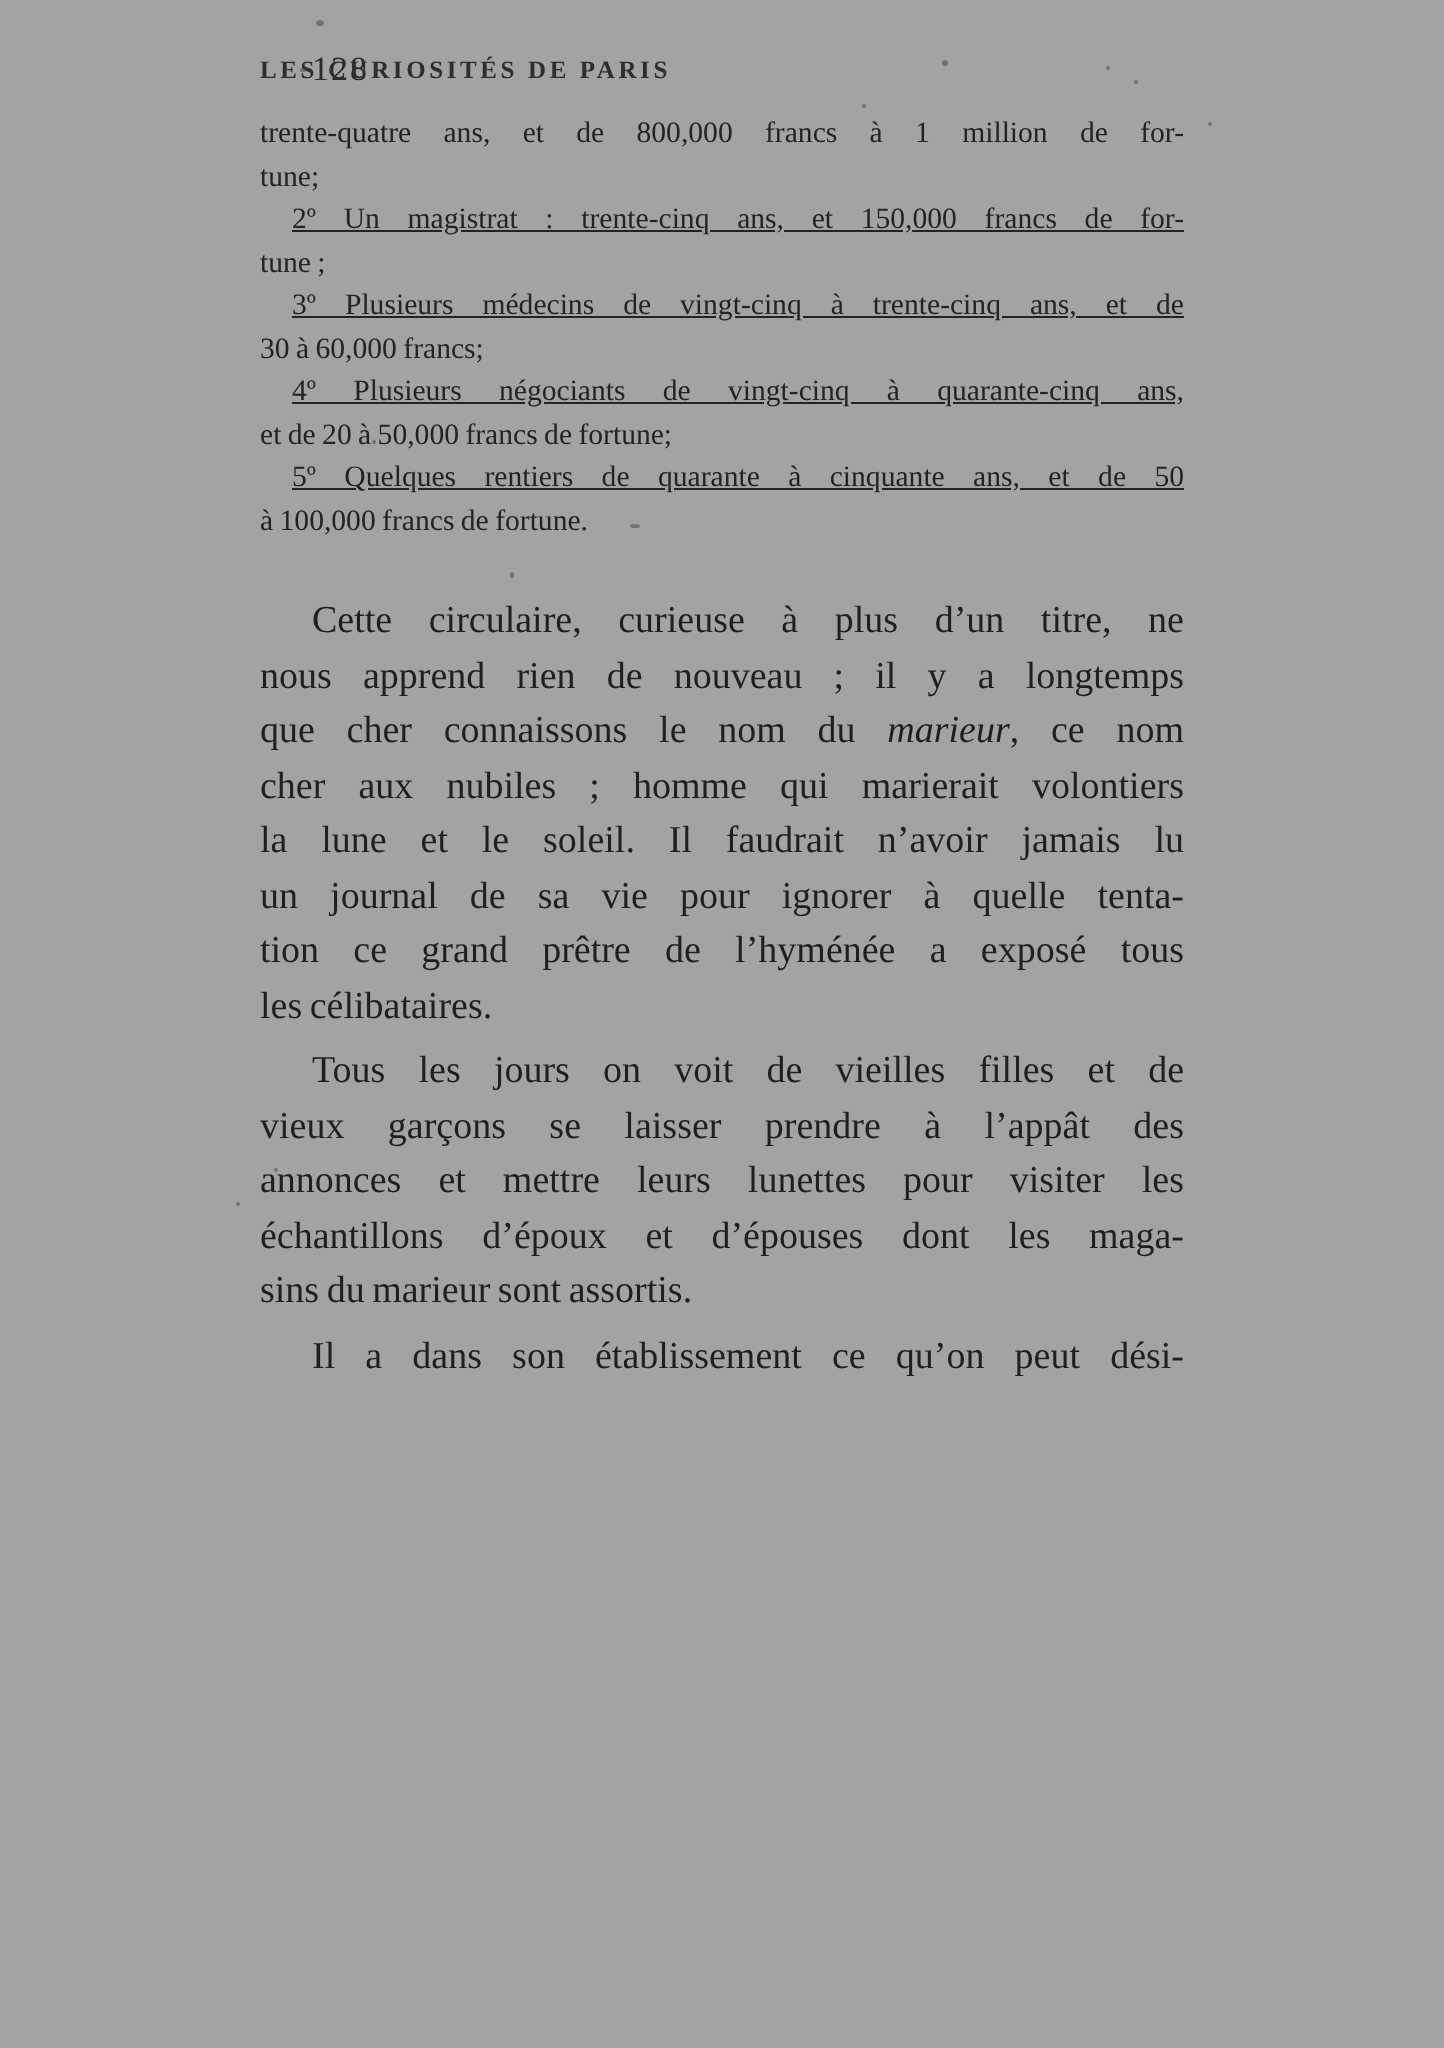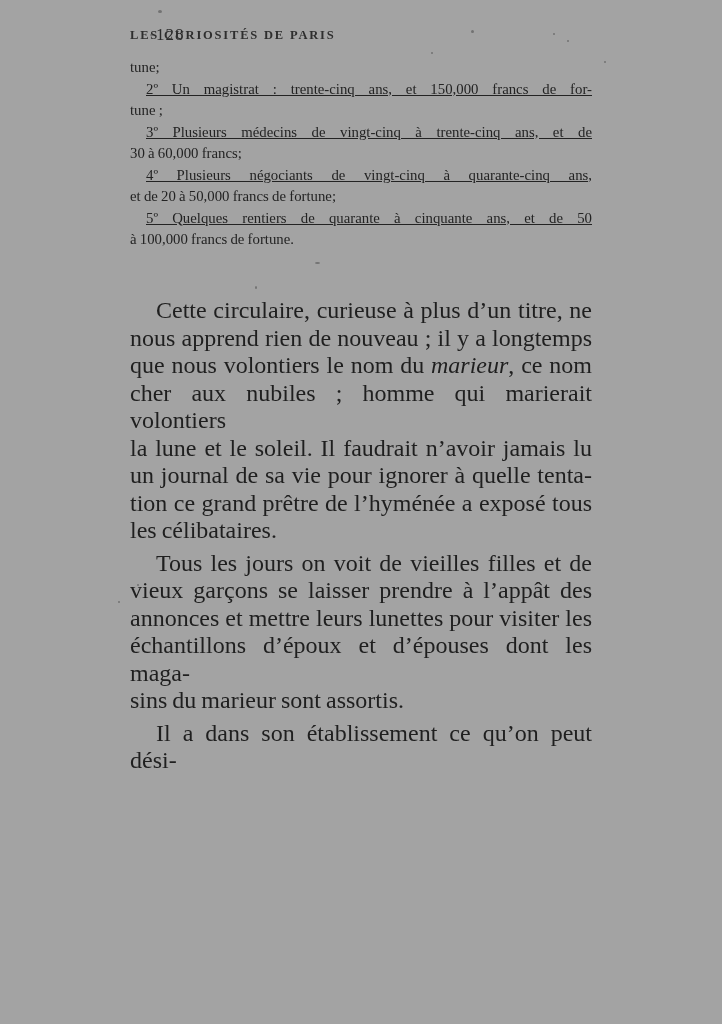--- a/index.html
+++ b/index.html
@@ -32,21 +32,21 @@
     position: absolute;
     top: 57px; left: 130px; width: 462px;
     font-size: 14.8px; line-height: 21.5px;
     word-spacing: -0.5px;
     color: #232323;
   }
   .small-print .indent { text-indent: 16px; text-decoration: underline; }
   .body-text {
     position: absolute;
     top: 297px; left: 130px; width: 462px;
-    font-size: 24px; line-height: 27.5px;
+    font-size: 19px; line-height: 27.5px;
     word-spacing: -1px;
     color: #1f1f1f;
   }
   .body-text .paragraph { margin: 0 0 5px 0; }
   .body-text .indent { text-indent: 26px; }
   .line { white-space: normal; }
   .stretch { text-align: justify; text-align-last: justify; }
   .it { font-style: italic; }
   .artifact {
     position: absolute;
@@ -57,36 +57,37 @@
 </head>
 <body>
 
 <div class="page">
   <div class="running-head">
     <span class="page-number">128</span>
     <span class="running-title">LES CURIOSITÉS DE PARIS</span>
   </div>
 
   <div class="small-print" id="small-print">
+      <div class="line stretch"><span>trente-quatre ans, et de 800,000 francs à 1 million de for-</span></div>
       <div class="line"><span>tune;</span></div>
       <div class="line indent stretch"><span>2º Un magistrat : trente-cinq ans, et 150,000 francs de for-</span></div>
       <div class="line"><span>tune ;</span></div>
       <div class="line indent stretch"><span>3º Plusieurs médecins de vingt-cinq à trente-cinq ans, et de</span></div>
       <div class="line"><span>30 à 60,000 francs;</span></div>
       <div class="line indent stretch"><span>4º Plusieurs négociants de vingt-cinq à quarante-cinq ans,</span></div>
       <div class="line"><span>et de 20 à 50,000 francs de fortune;</span></div>
       <div class="line indent stretch"><span>5º Quelques rentiers de quarante à cinquante ans, et de 50</span></div>
       <div class="line"><span>à 100,000 francs de fortune.</span></div>
     </div>
 
   <div class="body-text" id="body-text">
       <div class="paragraph">
         <div class="line indent stretch"><span>Cette circulaire, curieuse à plus d’un titre, ne</span></div>
         <div class="line stretch"><span>nous apprend rien de nouveau ; il y a longtemps</span></div>
-        <div class="line stretch"><span>que nous volontiers le nom du </span><span class="it">marieur</span><span>, ce nom</span></div>
+        <div class="line stretch"><span>que cher connaissons le nom du </span><span class="it">marieur</span><span>, ce nom</span></div>
         <div class="line stretch"><span>cher aux nubiles ; homme qui marierait volontiers</span></div>
         <div class="line stretch"><span>la lune et le soleil. Il faudrait n’avoir jamais lu</span></div>
         <div class="line stretch"><span>un journal de sa vie pour ignorer à quelle tenta-</span></div>
         <div class="line stretch"><span>tion ce grand prêtre de l’hyménée a exposé tous</span></div>
         <div class="line"><span>les célibataires.</span></div>
       </div>
       <div class="paragraph">
         <div class="line indent stretch"><span>Tous les jours on voit de vieilles filles et de</span></div>
         <div class="line stretch"><span>vieux garçons se laisser prendre à l’appât des</span></div>
         <div class="line stretch"><span>annonces et mettre leurs lunettes pour visiter les</span></div>

